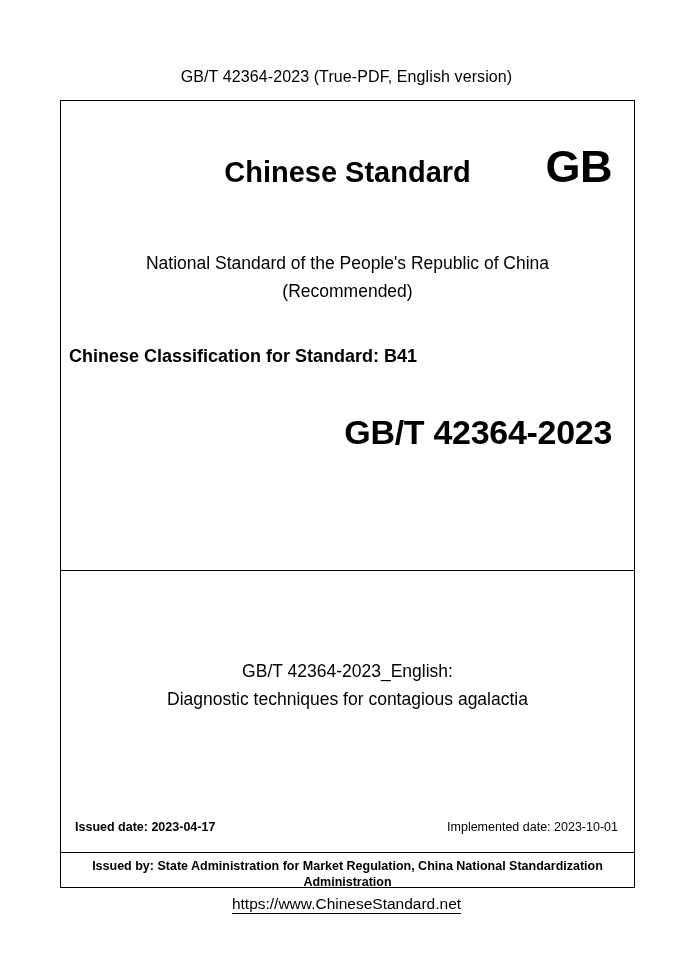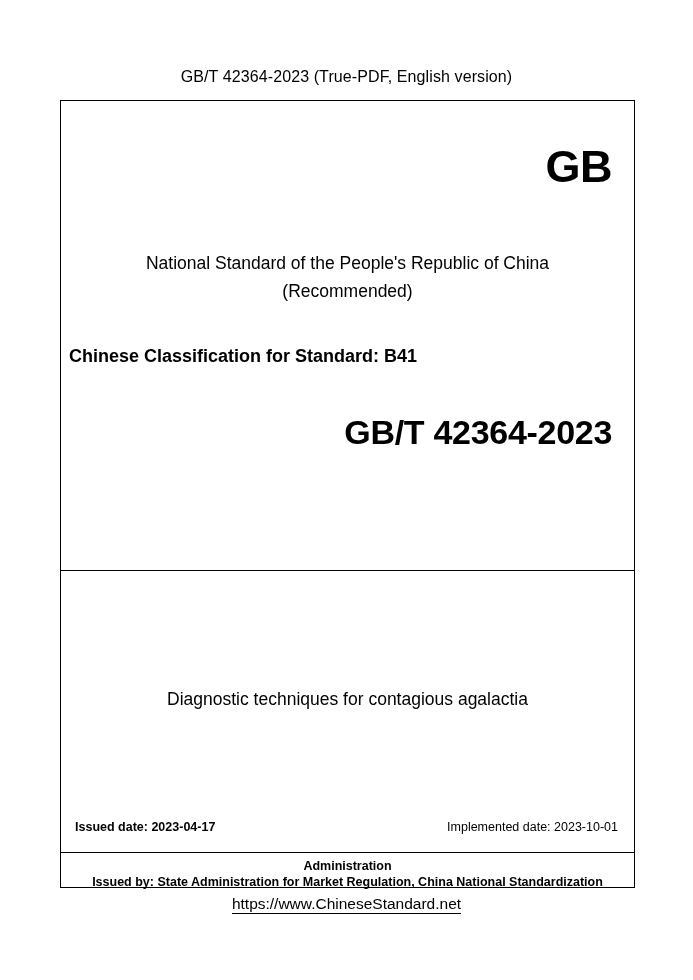--- a/index.html
+++ b/index.html
@@ -157,36 +157,38 @@
 </head>
 <body>
 
 <div class="page">
 
   <div class="top-title">GB/T 42364-2023 (True-PDF, English version)</div>
 
   <div class="cover-box">
 
     <div class="section-upper">
+      <div class="chinese-standard">Chinese Standard</div>
       <div class="gb-logo">GB</div>
       <div class="national-line1">National Standard of the People's Republic of China</div>
       <div class="national-line2">(Recommended)</div>
       <div class="classification">Chinese Classification for Standard: B41</div>
       <div class="std-number">GB/T 42364-2023</div>
     </div>
 
     <div class="section-lower">
+      <div class="eng-title-1">GB/T 42364-2023_English:</div>
       <div class="eng-title-2">Diagnostic techniques for contagious agalactia</div>
       <div class="issued-date">Issued date: 2023-04-17</div>
       <div class="implemented-date">Implemented date: 2023-10-01</div>
     </div>
 
     <div class="section-issuer">
+      <div class="issuer-line">Issued by: State Administration for Market Regulation, China National Standardization</div>
       <div class="issuer-line">Administration</div>
-      <div class="issuer-line">Issued by: State Administration for Market Regulation, China National Standardization</div>
     </div>
 
   </div>
 
   <div class="footer-url">
     <span>https://www.ChineseStandard.net</span>
   </div>
 
 </div>
 

